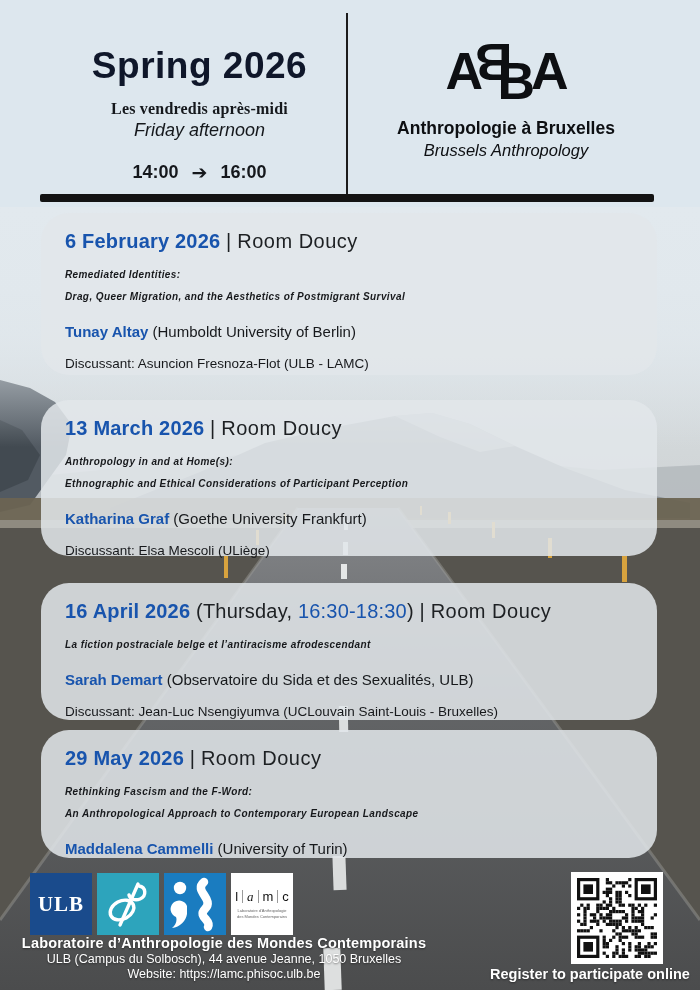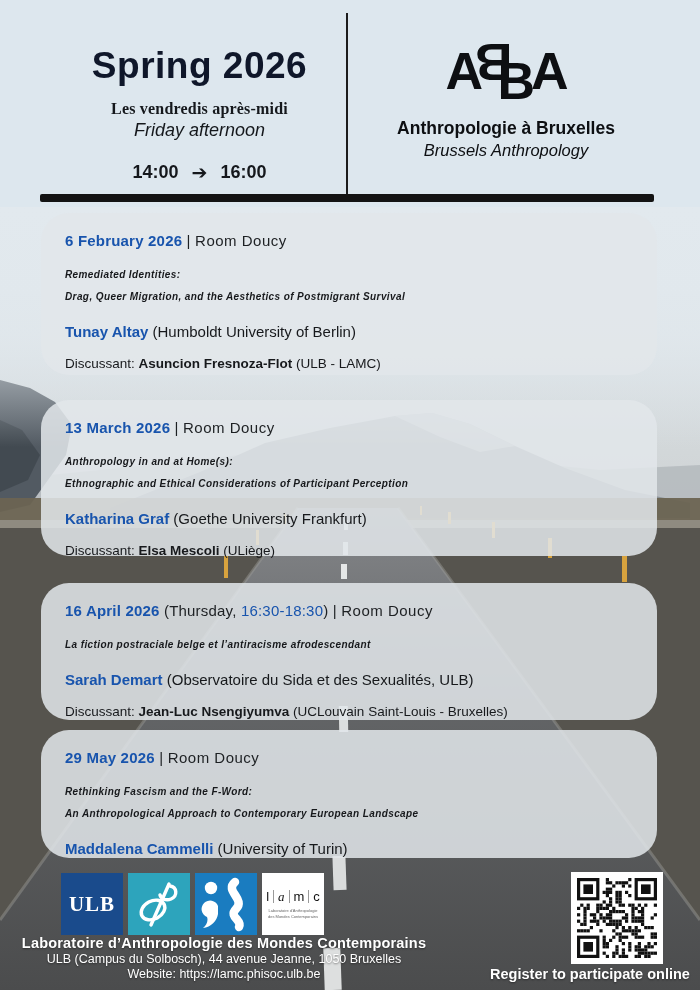--- a/index.html
+++ b/index.html
@@ -27,34 +27,34 @@
   .org-fr{margin-top:14px;font-size:17.5px;font-weight:700;}
   .org-en{margin-top:2px;font-size:16.5px;font-style:italic;font-weight:500;}
 
   
   .card{position:absolute;left:41px;width:616px;box-sizing:border-box;
     background:rgba(226,230,234,.86);border-radius:28px;padding:17px 24px 0 24px;color:#17191c;}
   .card1{top:213px;height:162px;}
   .card2{top:400px;height:156px;}
   .card3{top:583px;height:137px;}
   .card4{top:730px;height:128px;}
-  .date-line{font-size:15px;line-height:22px;letter-spacing:.2px;}
+  .date-line{font-size:20px;line-height:22px;letter-spacing:.2px;}
   .date-line .date{color:#1854ad;font-weight:700;}
   .date-line .time-blue{color:#1854ad;font-weight:500;}
   .date-line .paren,.date-line .sep,.date-line .room{font-weight:400;color:#1d2023;}
   .date-line .room{letter-spacing:.5px;}
   .event-title{margin-top:12px;font-size:10px;line-height:22px;font-weight:700;
     font-style:italic;letter-spacing:.4px;}
   .speaker-line{margin-top:13px;font-size:15px;line-height:21px;}
   .speaker-line .speaker{color:#1854ad;font-weight:700;}
   .discussant-line{margin-top:12px;font-size:13.5px;line-height:19px;}
-  .discussant-line b{font-weight:700;}
+  .discussant-line b{font-weight:400;}
 
   
-  .logos{position:absolute;top:873px;left:48px;display:flex;gap:5px;padding-left:13px;}
+  .logos{position:absolute;top:873px;left:17px;display:flex;gap:5px;padding-left:13px;}
   .logo{width:62px;height:62px;display:flex;align-items:center;justify-content:center;overflow:hidden;}
   .logo-ulb{background:#1a4b8c;}
   .logo-ulb span{color:#fff;font-family:"Liberation Serif","DejaVu Serif",serif;
     font-weight:700;font-size:21px;letter-spacing:1px;}
   .logo-phisoc{background:#2da4bc;}
   .logo-fac{background:#1a7cc0;position:relative;}
   .logo-lamc{background:#fff;flex-direction:column;gap:3px;}
   .lamc-top{display:flex;align-items:center;gap:4px;color:#111;font-size:13px;}
   .lamc-top .bar{width:1px;height:13px;background:#9a9a9a;}
   .lamc-top .a{font-family:"Liberation Serif","DejaVu Serif",serif;font-style:italic;}

